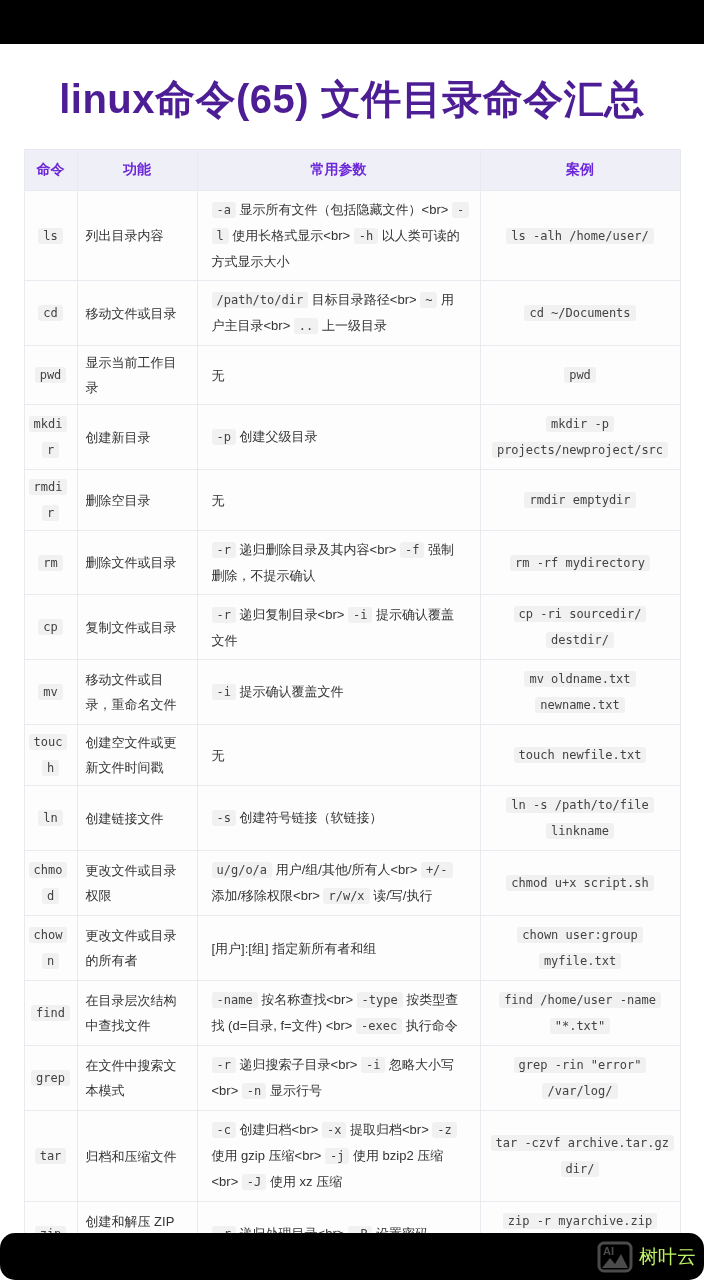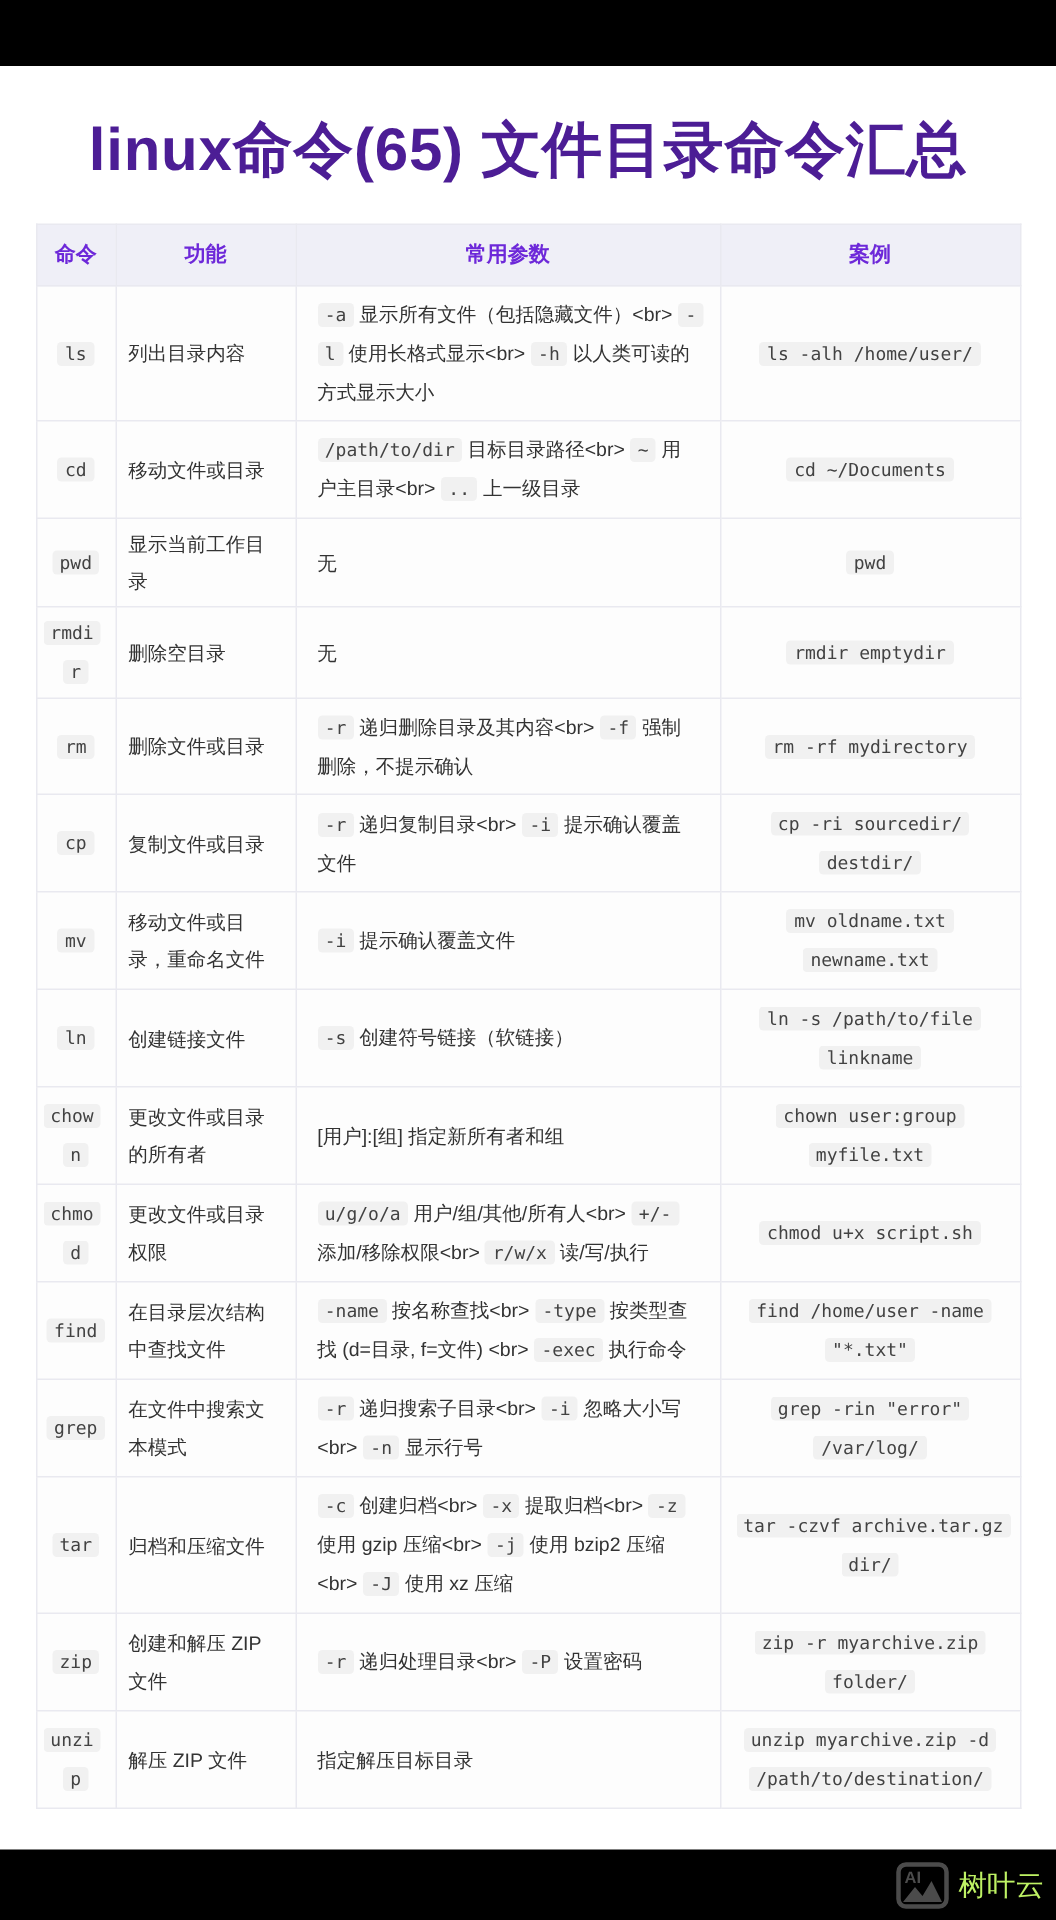--- a/index.html
+++ b/index.html
@@ -9,21 +9,21 @@
     font-family:"Liberation Sans","DejaVu Sans",sans-serif;
     position:relative; overflow:hidden;
   }
   .top-bar {
     height:44px; background:#000000; width:100%;
   }
   .bottom-bar {
     position:absolute; bottom:0; left:0; width:100%; height:47px;
     background:#000000;
     display:flex; align-items:center; justify-content:flex-end;
-    box-sizing:border-box; padding-right:8px; gap:6px;
+    box-sizing:border-box; padding-right:8px; gap:6px;border-radius:15px;
   }
   .page-title {
     margin:28px 10px 22px 10px;
     text-align:center;
     font-size:40px; font-weight:bold; color:#4c1d95;
     letter-spacing:0.5px;
   }
   table.cmd-table {
     width:656px; margin:0 auto;
     border-collapse:collapse; table-layout:fixed;
@@ -94,20 +94,26 @@
         <td class="col-params"><span class="code">/path/to/dir</span> 目标目录路径&lt;br&gt; <span class="code">~</span> 用户主目录&lt;br&gt; <span class="code">..</span> 上一级目录</td>
         <td class="col-example"><span class="code">cd ~/Documents</span></td>
       </tr>
       <tr>
         <td class="col-command"><span class="code">pwd</span></td>
         <td class="col-function">显示当前工作目录</td>
         <td class="col-params">无</td>
         <td class="col-example"><span class="code">pwd</span></td>
       </tr>
       <tr>
+        <td class="col-command"><span class="code">mkdir</span></td>
+        <td class="col-function">创建新目录</td>
+        <td class="col-params"><span class="code">-p</span> 创建父级目录</td>
+        <td class="col-example"><span class="code">mkdir -p projects/newproject/src</span></td>
+      </tr>
+      <tr>
         <td class="col-command"><span class="code">rmdir</span></td>
         <td class="col-function">删除空目录</td>
         <td class="col-params">无</td>
         <td class="col-example"><span class="code">rmdir emptydir</span></td>
       </tr>
       <tr>
         <td class="col-command"><span class="code">rm</span></td>
         <td class="col-function">删除文件或目录</td>
         <td class="col-params"><span class="code">-r</span> 递归删除目录及其内容&lt;br&gt; <span class="code">-f</span> 强制删除，不提示确认</td>
         <td class="col-example"><span class="code">rm -rf mydirectory</span></td>
@@ -118,36 +124,42 @@
         <td class="col-params"><span class="code">-r</span> 递归复制目录&lt;br&gt; <span class="code">-i</span> 提示确认覆盖文件</td>
         <td class="col-example"><span class="code">cp -ri sourcedir/ destdir/</span></td>
       </tr>
       <tr>
         <td class="col-command"><span class="code">mv</span></td>
         <td class="col-function">移动文件或目录，重命名文件</td>
         <td class="col-params"><span class="code">-i</span> 提示确认覆盖文件</td>
         <td class="col-example"><span class="code">mv oldname.txt newname.txt</span></td>
       </tr>
       <tr>
+        <td class="col-command"><span class="code">touch</span></td>
+        <td class="col-function">创建空文件或更新文件时间戳</td>
+        <td class="col-params">无</td>
+        <td class="col-example"><span class="code">touch newfile.txt</span></td>
+      </tr>
+      <tr>
         <td class="col-command"><span class="code">ln</span></td>
         <td class="col-function">创建链接文件</td>
         <td class="col-params"><span class="code">-s</span> 创建符号链接（软链接）</td>
         <td class="col-example"><span class="code">ln -s /path/to/file linkname</span></td>
       </tr>
       <tr>
+        <td class="col-command"><span class="code">chmod</span></td>
+        <td class="col-function">更改文件或目录权限</td>
+        <td class="col-params"><span class="code">u/g/o/a</span> 用户/组/其他/所有人&lt;br&gt; <span class="code">+/-</span> 添加/移除权限&lt;br&gt; <span class="code">r/w/x</span> 读/写/执行</td>
+        <td class="col-example"><span class="code">chmod u+x script.sh</span></td>
+      </tr>
+      <tr>
         <td class="col-command"><span class="code">chown</span></td>
         <td class="col-function">更改文件或目录的所有者</td>
         <td class="col-params">[用户]:[组] 指定新所有者和组</td>
         <td class="col-example"><span class="code">chown user:group myfile.txt</span></td>
-      </tr>
-      <tr>
-        <td class="col-command"><span class="code">chmod</span></td>
-        <td class="col-function">更改文件或目录权限</td>
-        <td class="col-params"><span class="code">u/g/o/a</span> 用户/组/其他/所有人&lt;br&gt; <span class="code">+/-</span> 添加/移除权限&lt;br&gt; <span class="code">r/w/x</span> 读/写/执行</td>
-        <td class="col-example"><span class="code">chmod u+x script.sh</span></td>
       </tr>
       <tr>
         <td class="col-command"><span class="code">find</span></td>
         <td class="col-function">在目录层次结构中查找文件</td>
         <td class="col-params"><span class="code">-name</span> 按名称查找&lt;br&gt; <span class="code">-type</span> 按类型查找 (d=目录, f=文件) &lt;br&gt; <span class="code">-exec</span> 执行命令</td>
         <td class="col-example"><span class="code">find /home/user -name "*.txt"</span></td>
       </tr>
       <tr>
         <td class="col-command"><span class="code">grep</span></td>
         <td class="col-function">在文件中搜索文本模式</td>

